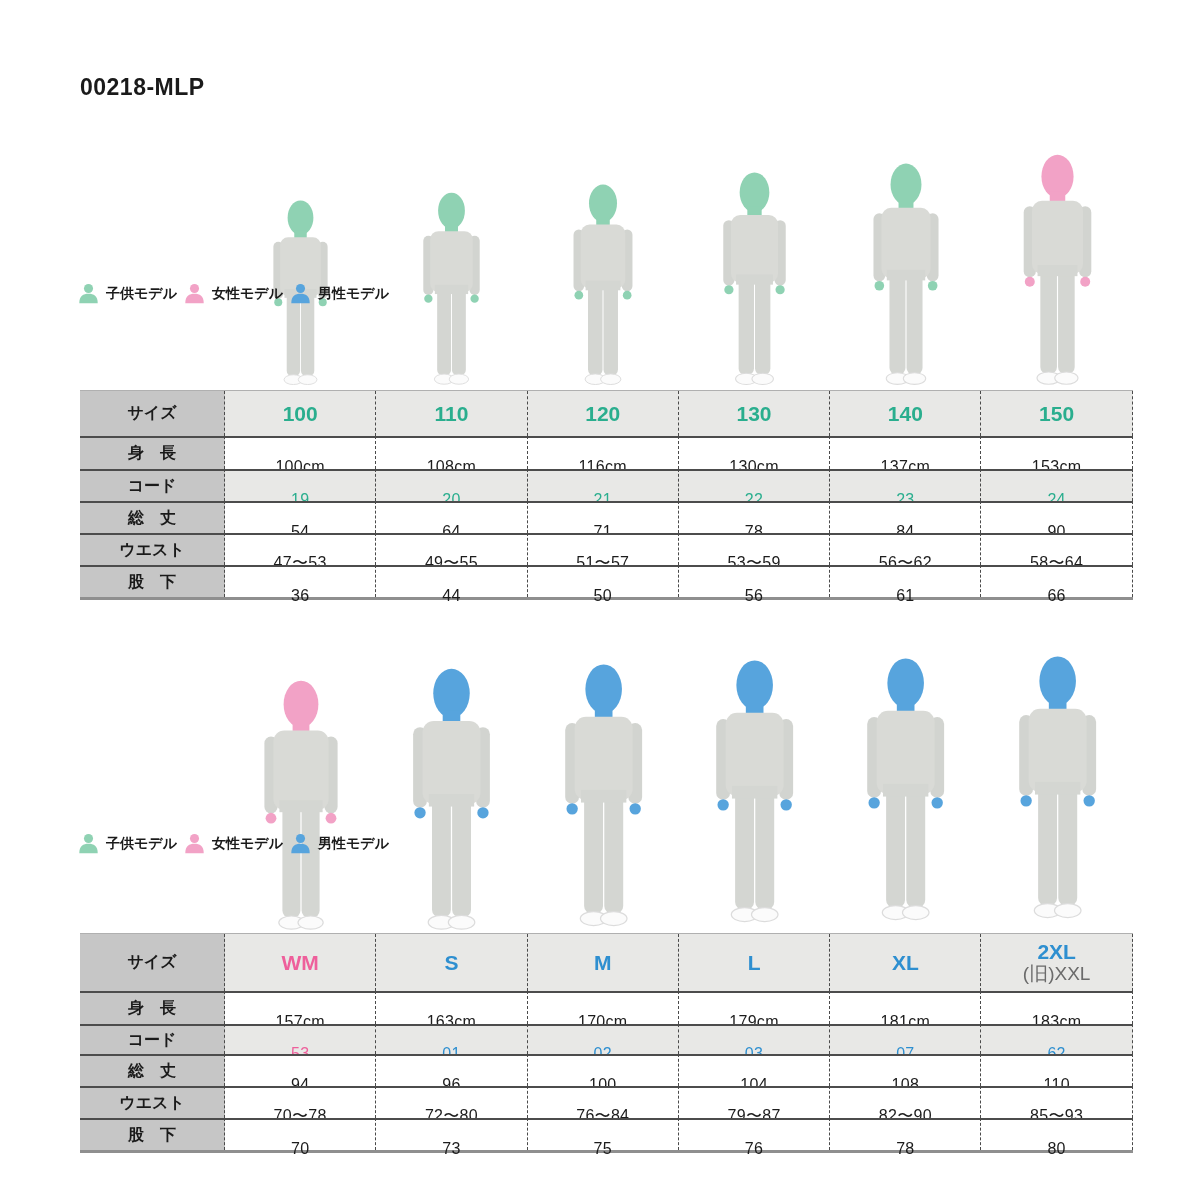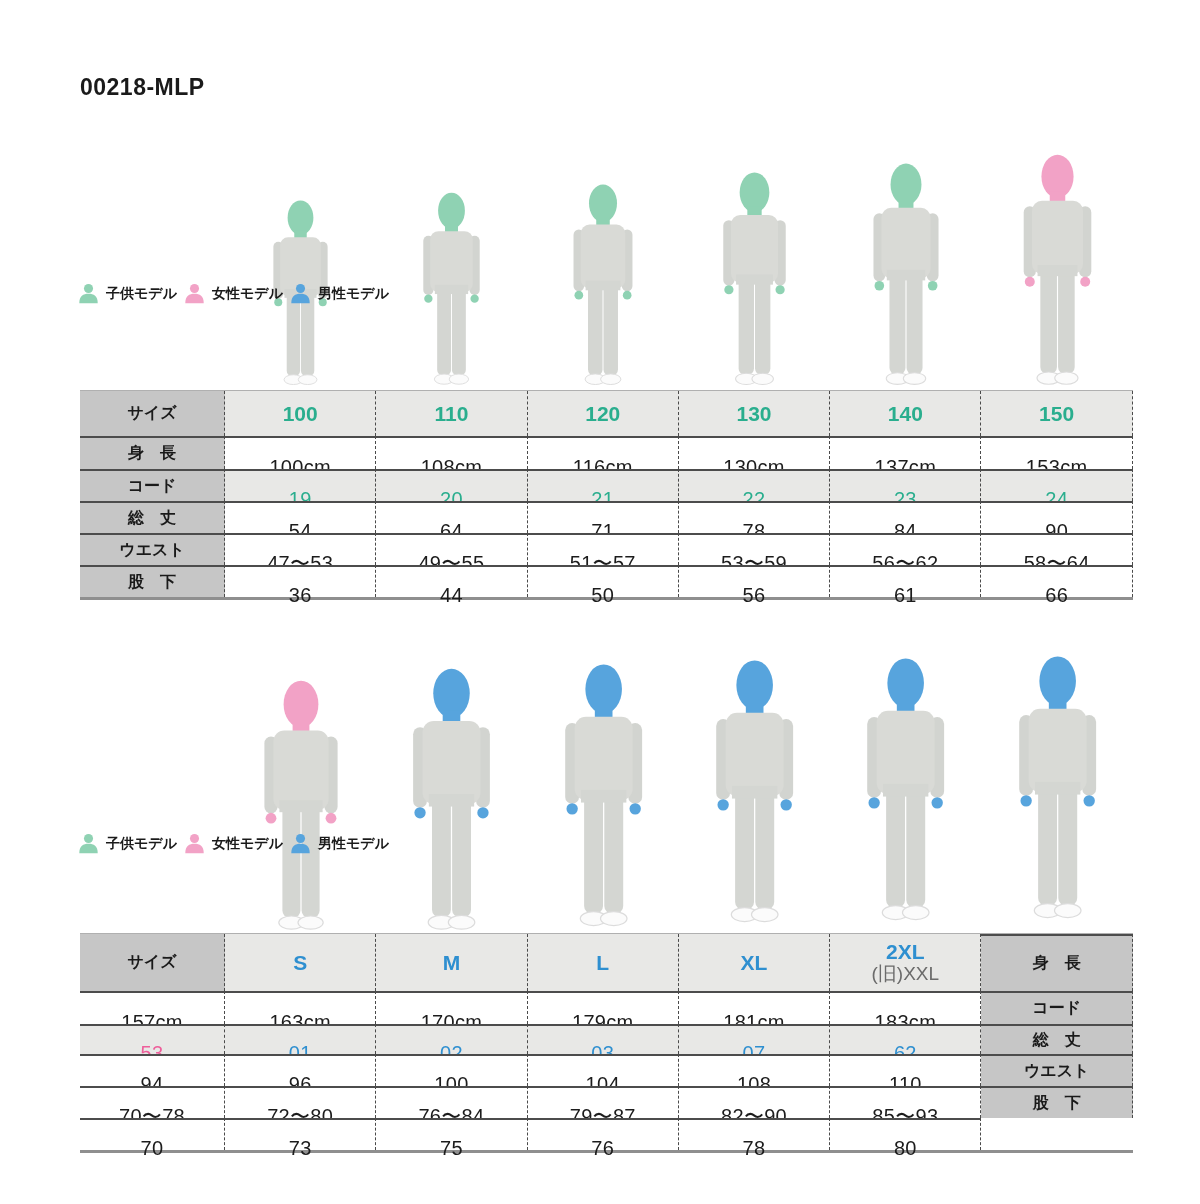--- a/index.html
+++ b/index.html
@@ -22,21 +22,21 @@
   .t1{top:390px;grid-template-rows:45px 33px 32px 32px 32px 32px;}
   .t2{top:933px;grid-template-rows:57px 33px 30px 32px 32px 32px;}
   .cell{display:flex;flex-direction:column;justify-content:center;align-items:center;
         border-top:2px solid #4c4c4c;border-right:1px dashed #4a4a4a;min-width:0;}
   .cell.r0{border-top:none;}
   .label-cell{background:#c6c6c6;font-size:16px;font-weight:bold;color:#1a1a1a;}
   .bg-head{background:#e8e8e6;}
   .bg-white{background:#ffffff;}
   .size-text{font-size:21px;font-weight:bold;line-height:1.1;}
   .size-note{font-size:19px;color:#6b6b6b;line-height:1.1;margin-top:1px;}
-  .val{font-size:20px;color:#1c1c1c;letter-spacing:0.3px;margin-top:27px;}
+  .val{font-size:16px;color:#1c1c1c;letter-spacing:0.3px;margin-top:27px;}
 </style>
 </head>
 <body>
 
 <div class="page">
   <h1 class="title">00218-MLP</h1>
 
   <div class="figures" id="figures-0" style="top:150px;height:235px">
       <div class="fig-slot">
         <svg width="107" height="185" viewBox="0 6 120 208" xmlns="http://www.w3.org/2000/svg">
@@ -392,20 +392,23 @@
         <svg width="21" height="21" viewBox="0 0 24 24" xmlns="http://www.w3.org/2000/svg">
     <circle cx="12" cy="6.2" r="5.2" fill="#57a4dd"></circle>
     <path d="M1.5,23 C1.5,14.5 6,12.3 12,12.3 C18,12.3 22.5,14.5 22.5,23 Z" fill="#57a4dd"></path>
   </svg>
         <span class="legend-label">男性モデル</span>
       </div>
     </div>
   <div class="sizetable t2" id="table-1">
       <div class="cell label-cell r0">サイズ</div>
       <div class="cell r0 bg-head">
+        <div class="size-text" style="color: rgb(238, 95, 155);">WM</div>
+      </div>
+      <div class="cell r0 bg-head">
         <div class="size-text" style="color: rgb(46, 143, 208);">S</div>
       </div>
       <div class="cell r0 bg-head">
         <div class="size-text" style="color: rgb(46, 143, 208);">M</div>
       </div>
       <div class="cell r0 bg-head">
         <div class="size-text" style="color: rgb(46, 143, 208);">L</div>
       </div>
       <div class="cell r0 bg-head">
         <div class="size-text" style="color: rgb(46, 143, 208);">XL</div>

